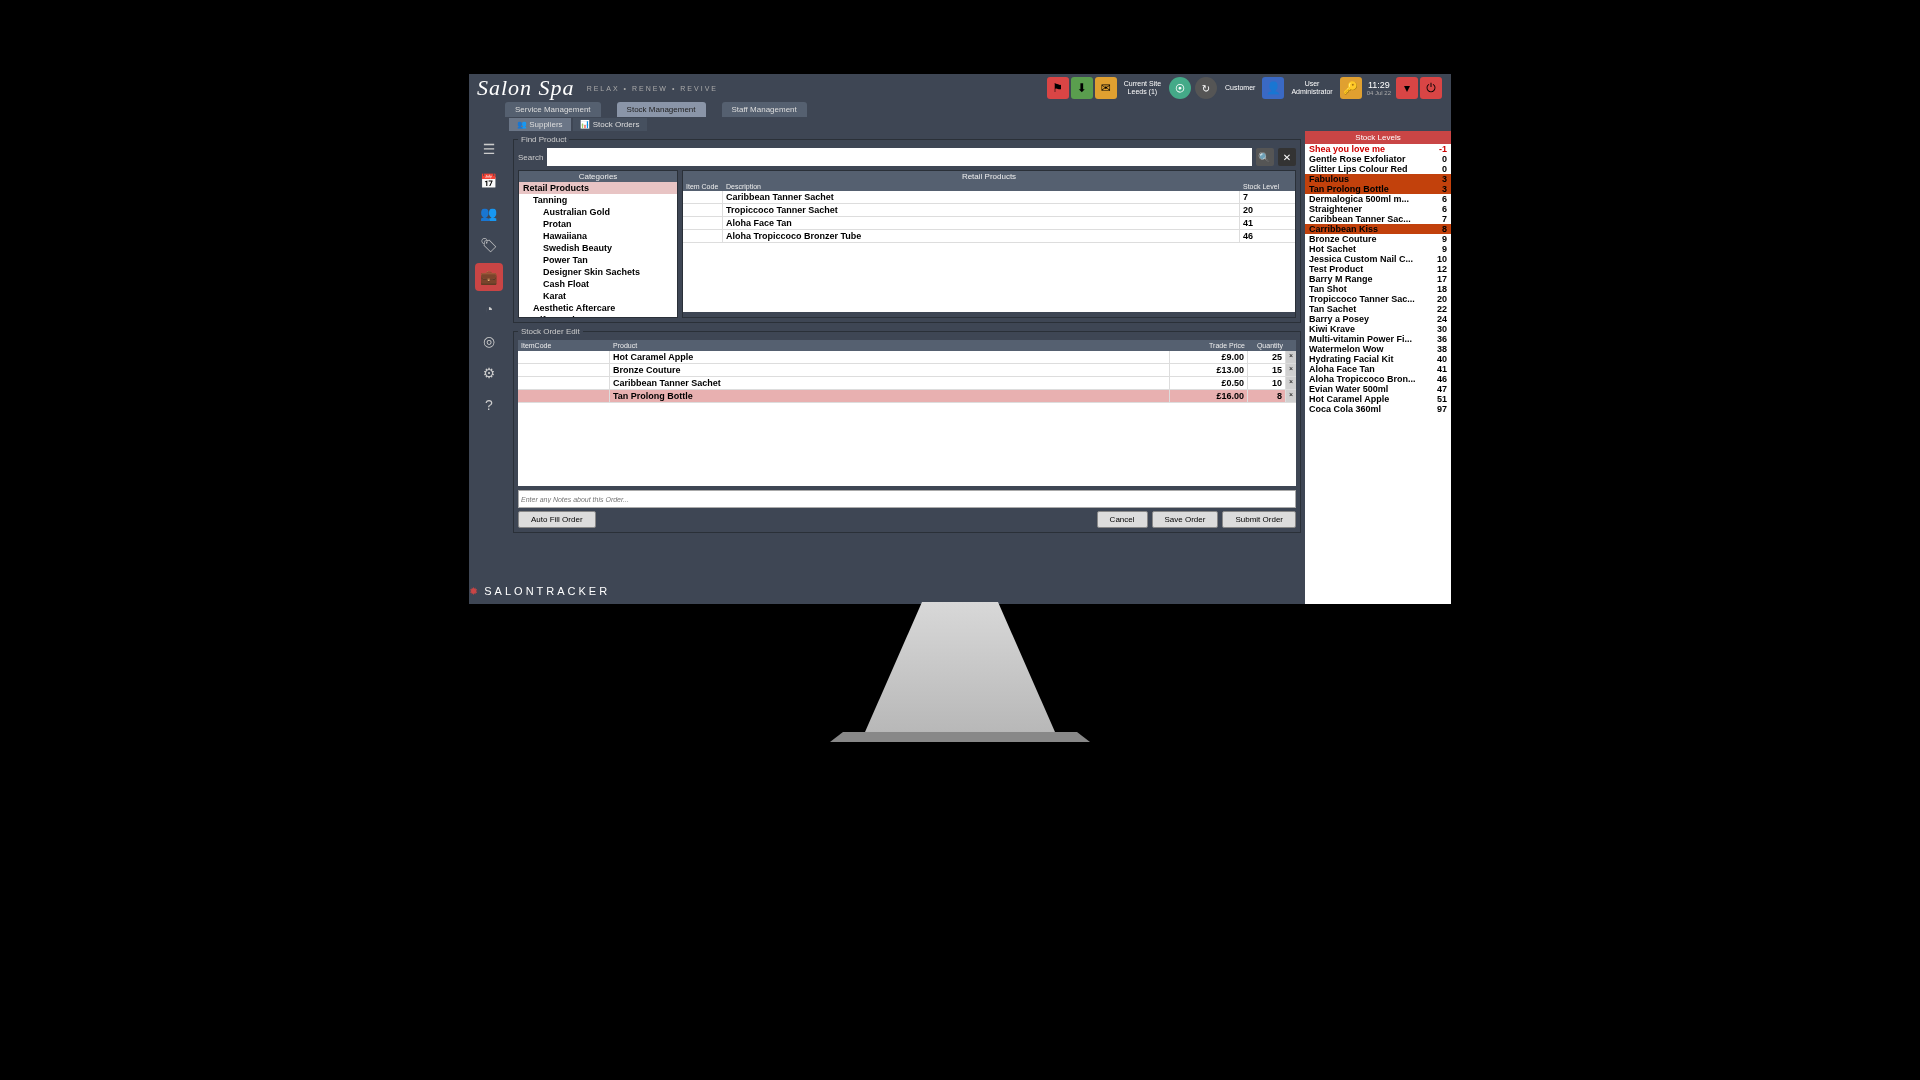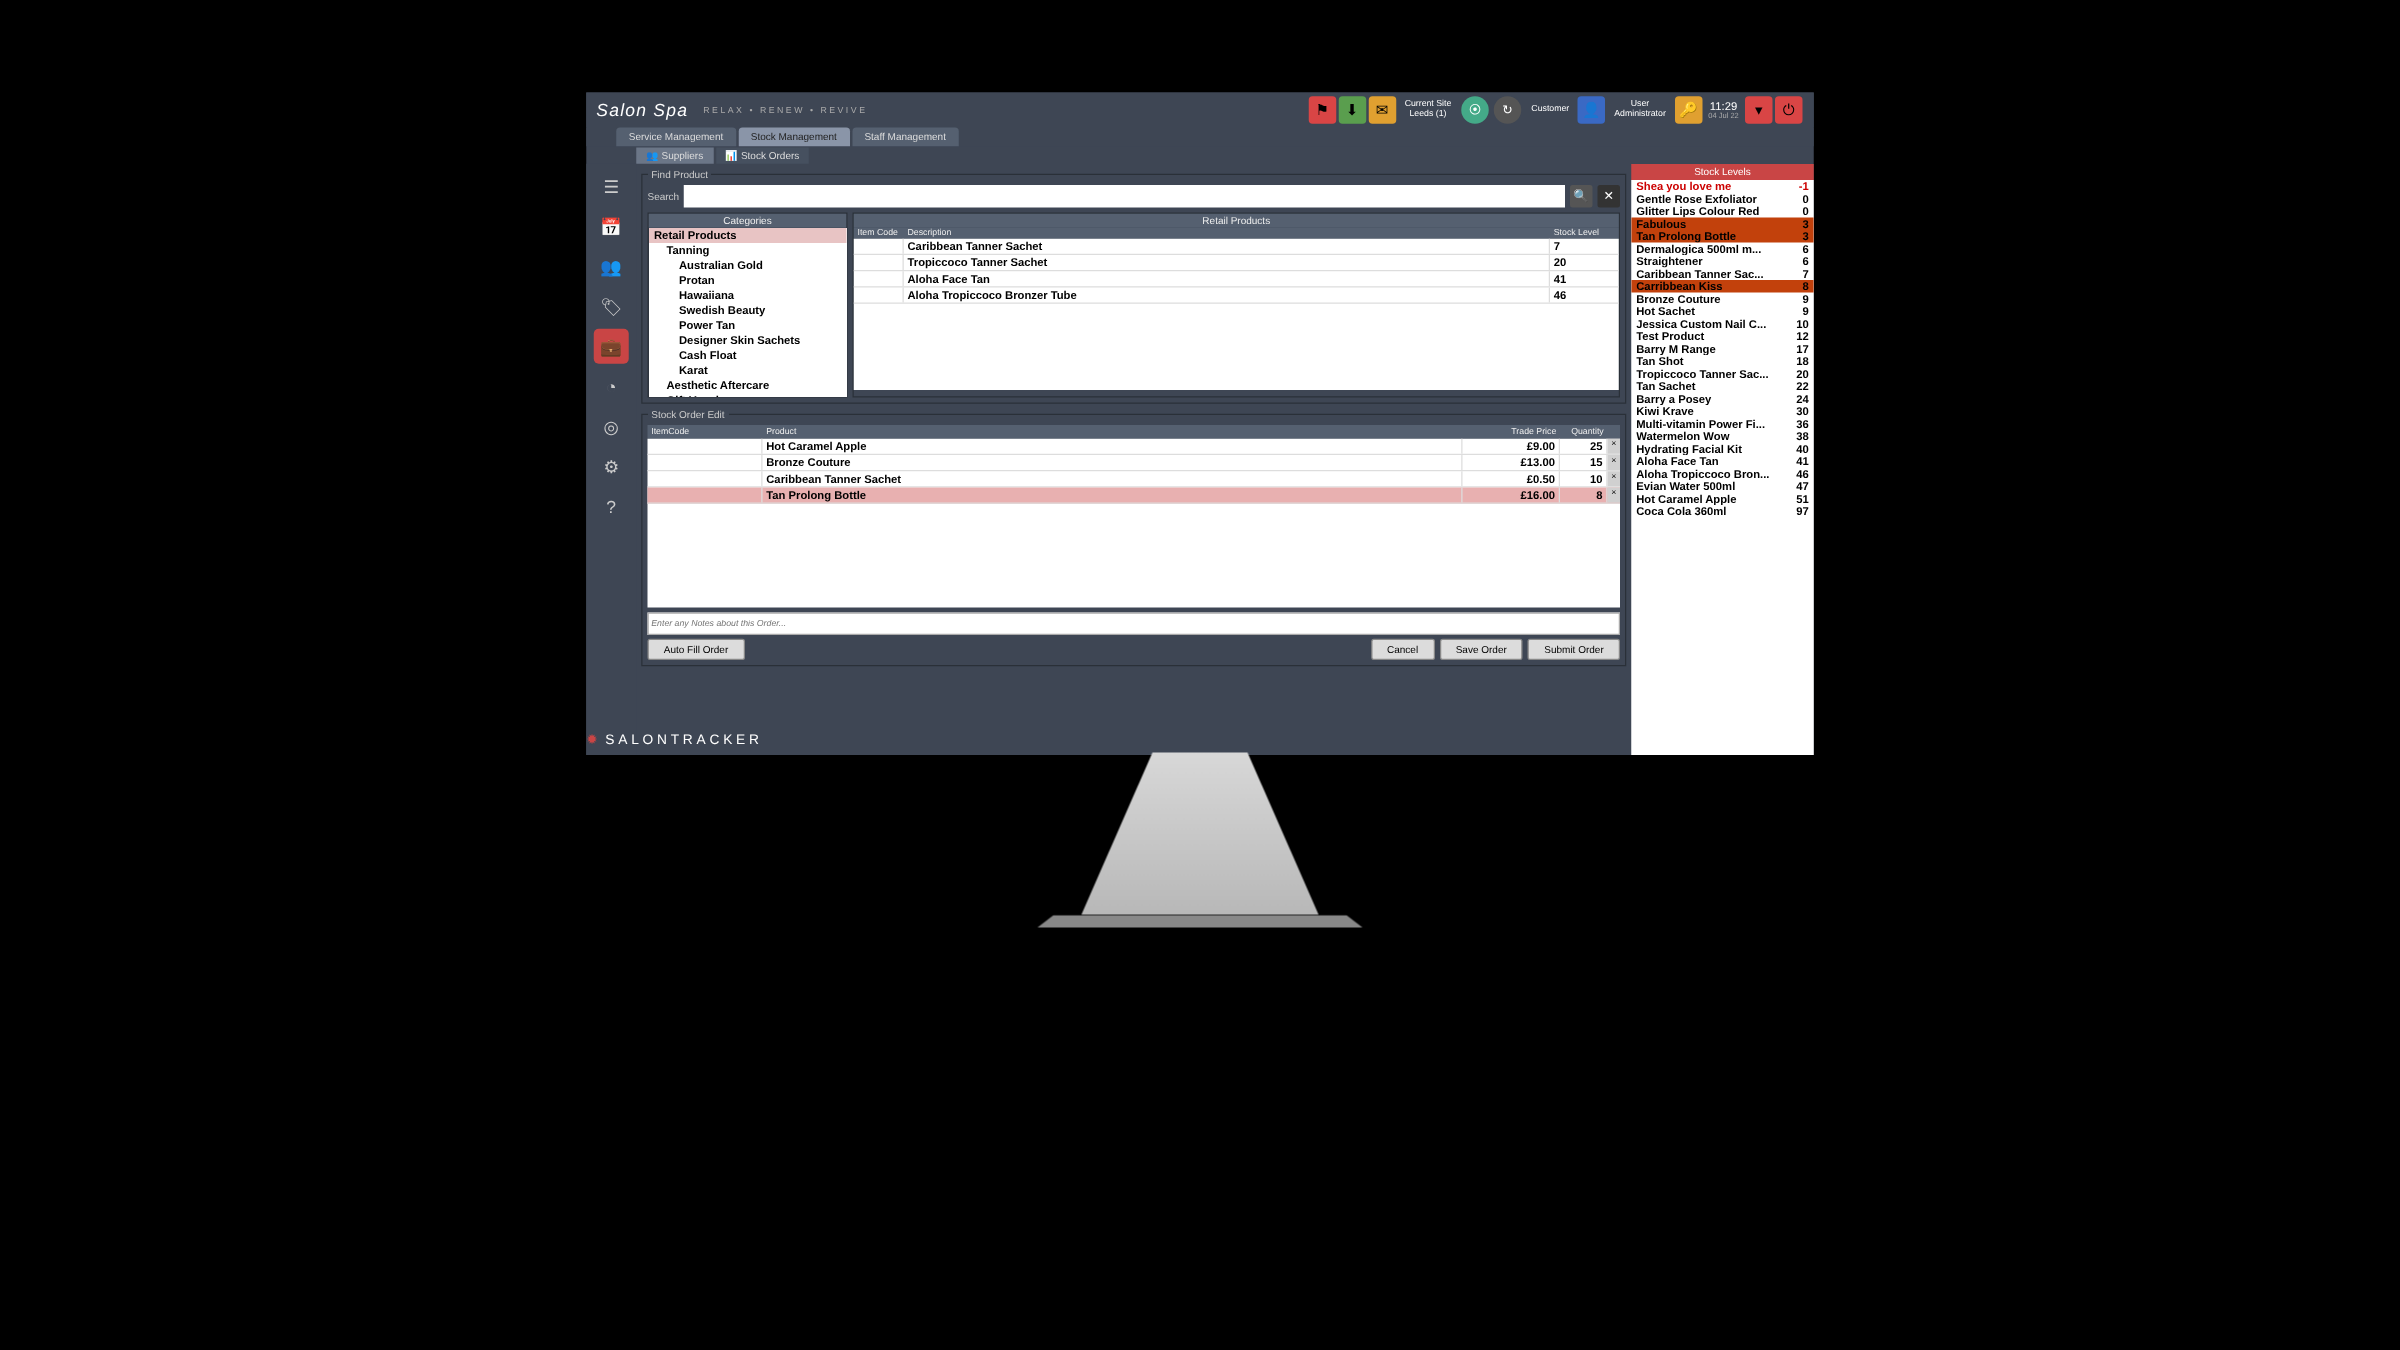--- a/index.html
+++ b/index.html
@@ -1,28 +1,28 @@
 <!DOCTYPE html>
 <html><head>
 <meta charset="utf-8">
 <style>
 *{margin:0;padding:0;box-sizing:border-box;font-family:Arial,sans-serif}
 body{background:#000;display:flex;justify-content:center;align-items:flex-start;min-height:100vh;padding-top:74px}
 .monitor{width:982px;background:#3e4654;position:relative}
 .header{display:flex;align-items:center;height:28px;padding:0 8px;background:#3e4654}
-.logo{font-family:Liberation Sans, sans-serif;font-style:italic;color:#fff;font-size:14px;letter-spacing:1px}
+.logo{font-family:Liberation Serif, serif;font-style:italic;color:#fff;font-size:22px;letter-spacing:1px}
 .tagline{color:#aaa;font-size:7px;letter-spacing:2px;margin-left:12px}
 .header-spacer{flex:1}
 .hdr-btn{width:22px;height:22px;margin:0 1px;border-radius:3px;display:inline-flex;align-items:center;justify-content:center;font-size:12px}
 .red{background:#d94545}.grn{background:#5a9e4e}.ylw{background:#e0a030}
 .hdr-txt{color:#fff;font-size:7px;text-align:center;padding:0 6px;line-height:1.2}
 .circ{width:22px;height:22px;border-radius:50%;background:#555;margin:0 2px;display:inline-flex;align-items:center;justify-content:center;color:#fff;font-size:10px}
 .time-box{color:#fff;font-size:9px;text-align:center;padding:0 4px}
 .time-box .d{font-size:6px;color:#aaa}
-.tabbar{display:flex;gap:2px;padding-left:24px;background:#3e4654}
+.tabbar{display:flex;gap:16px;padding-left:36px;background:#3e4654}
 .tab{font-size:8px;padding:3px 10px;border-radius:3px 3px 0 0;color:#ddd;background:#556070}
 .tab.active{background:#8a95a8;color:#222}
 .subtabbar{display:flex;gap:2px;padding-left:40px;margin-top:1px}
 .subtab{font-size:8px;padding:2px 8px;color:#ddd;background:#46505f}
 .subtab.active{background:#6b7687}
 .body{display:flex}
 .sidebar{width:40px;background:#3e4654;display:flex;flex-direction:column;gap:4px;padding-top:4px;align-items:center}
 .sb-btn{width:28px;height:28px;border-radius:4px;display:flex;align-items:center;justify-content:center;color:#ccc;font-size:14px}
 .sb-btn.active{background:#c94545;color:#fff}
 .main{flex:1;padding:4px;display:flex;flex-direction:column;gap:4px}

